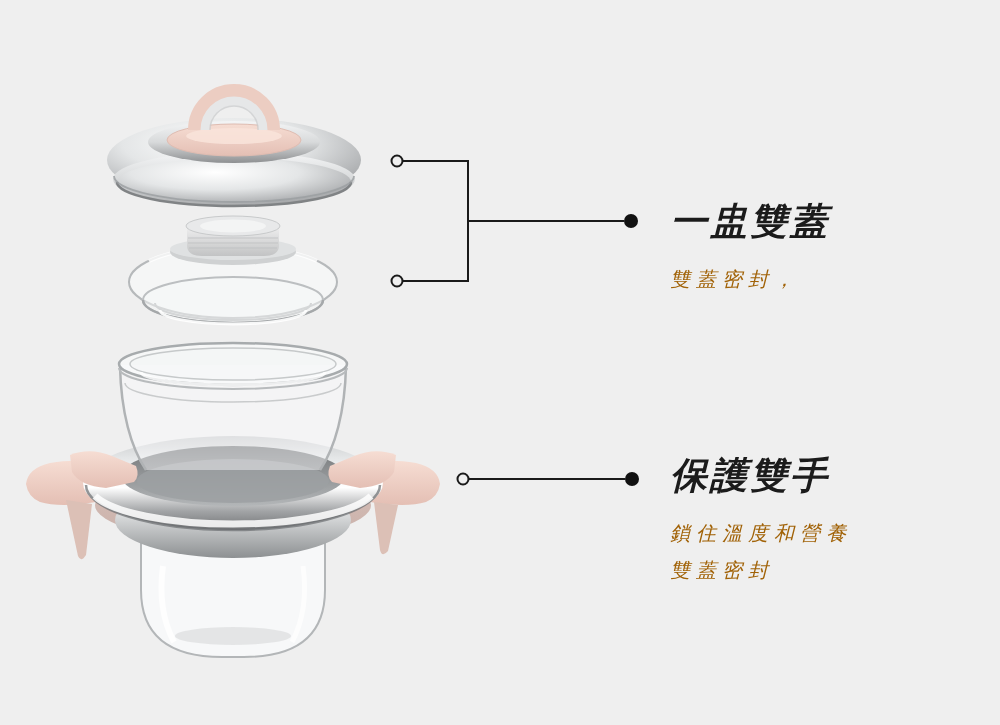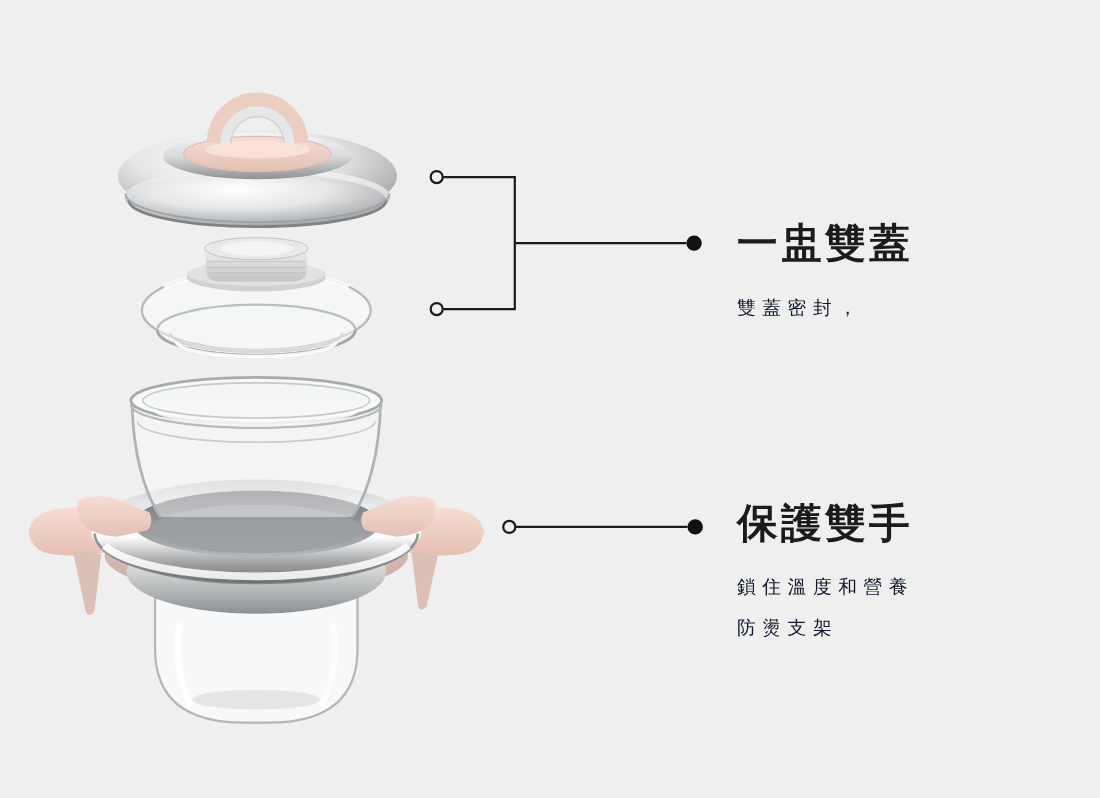--- a/index.html
+++ b/index.html
@@ -1,31 +1,31 @@
 <!DOCTYPE html>
 <html><head>
 <meta charset="utf-8">
 <style>
   html,body { margin:0; padding:0; }
   body {
     width:1000px; height:725px;
     background:#efefef;
     font-family:"Liberation Sans","DejaVu Sans",sans-serif;
   }
-  .scene { position:relative; width:988px; height:725px; overflow:hidden; background:#efefef; }
+  .scene { position:relative; width:988px; height:725px; overflow:hidden; background:#efefef;font-style:italic; }
   .illustration { position:absolute; left:0; top:0; }
   .callout { position:absolute; left:670px; width:310px; }
   .callout-title {
     font-size:37px; font-weight:700; letter-spacing:3px;
     line-height:43px; color:#1b1b1b; white-space:nowrap;
   }
   .callout-desc { margin-top:18px; }
   .desc-line {
-    font-size:17px; font-weight:400; letter-spacing:6px;
-    line-height:37px; color:#0f172a; white-space:nowrap;
+    font-size:20px; font-weight:400; letter-spacing:6px;
+    line-height:37px; color:#a16207; white-space:nowrap;
   }
   #callout-1 { top:200px; }
   #callout-2 { top:454px; }
 </style>
 </head>
 <body>
 
 <div class="scene">
 
   <svg class="illustration" width="1000" height="725" viewBox="0 0 1000 725">
@@ -176,17 +176,17 @@
     <div class="callout-title">一盅雙蓋</div>
     <div class="callout-desc">
       <div class="desc-line">雙蓋密封，</div>
     </div>
   </div>
 
   <div class="callout" id="callout-2">
     <div class="callout-title">保護雙手</div>
     <div class="callout-desc">
       <div class="desc-line">鎖住溫度和營養</div>
-      <div class="desc-line">防燙支架</div>
+      <div class="desc-line">雙蓋密封</div>
     </div>
   </div>
 
 </div>
 
 </body></html>

